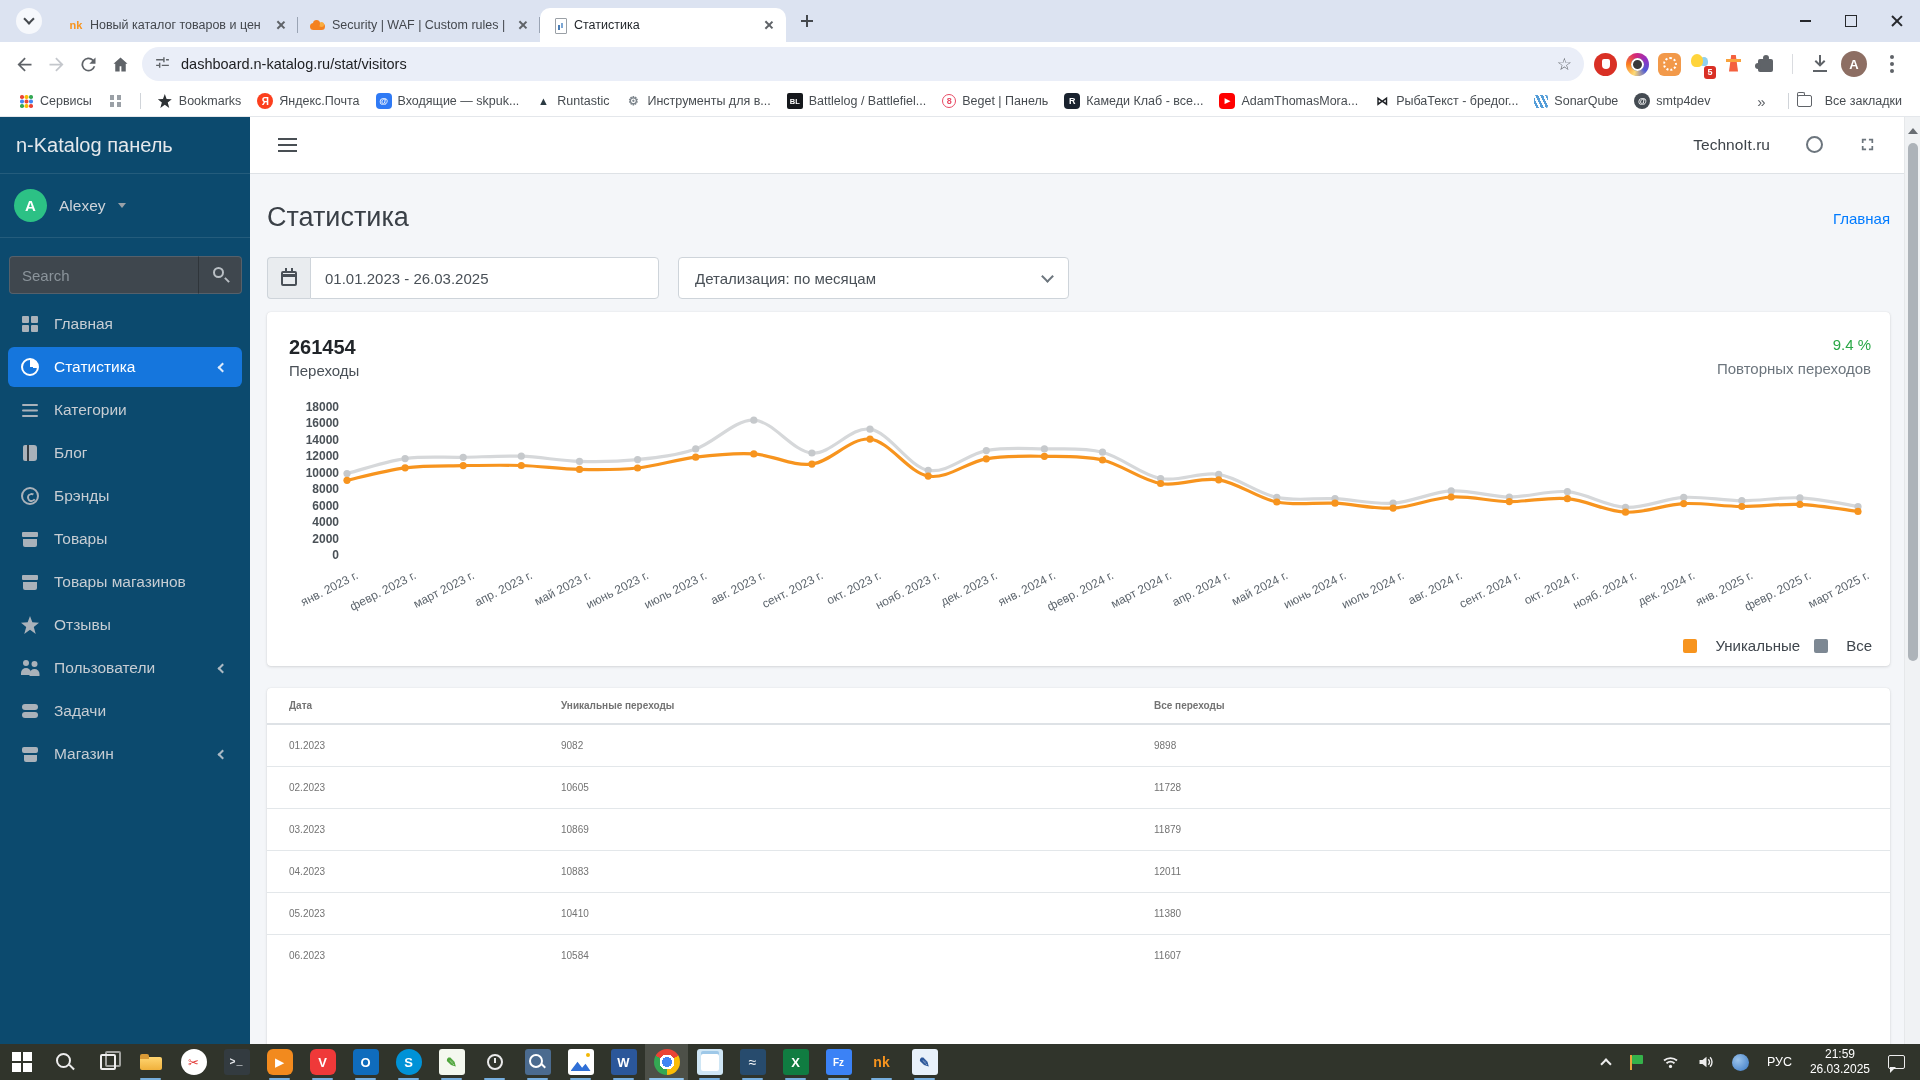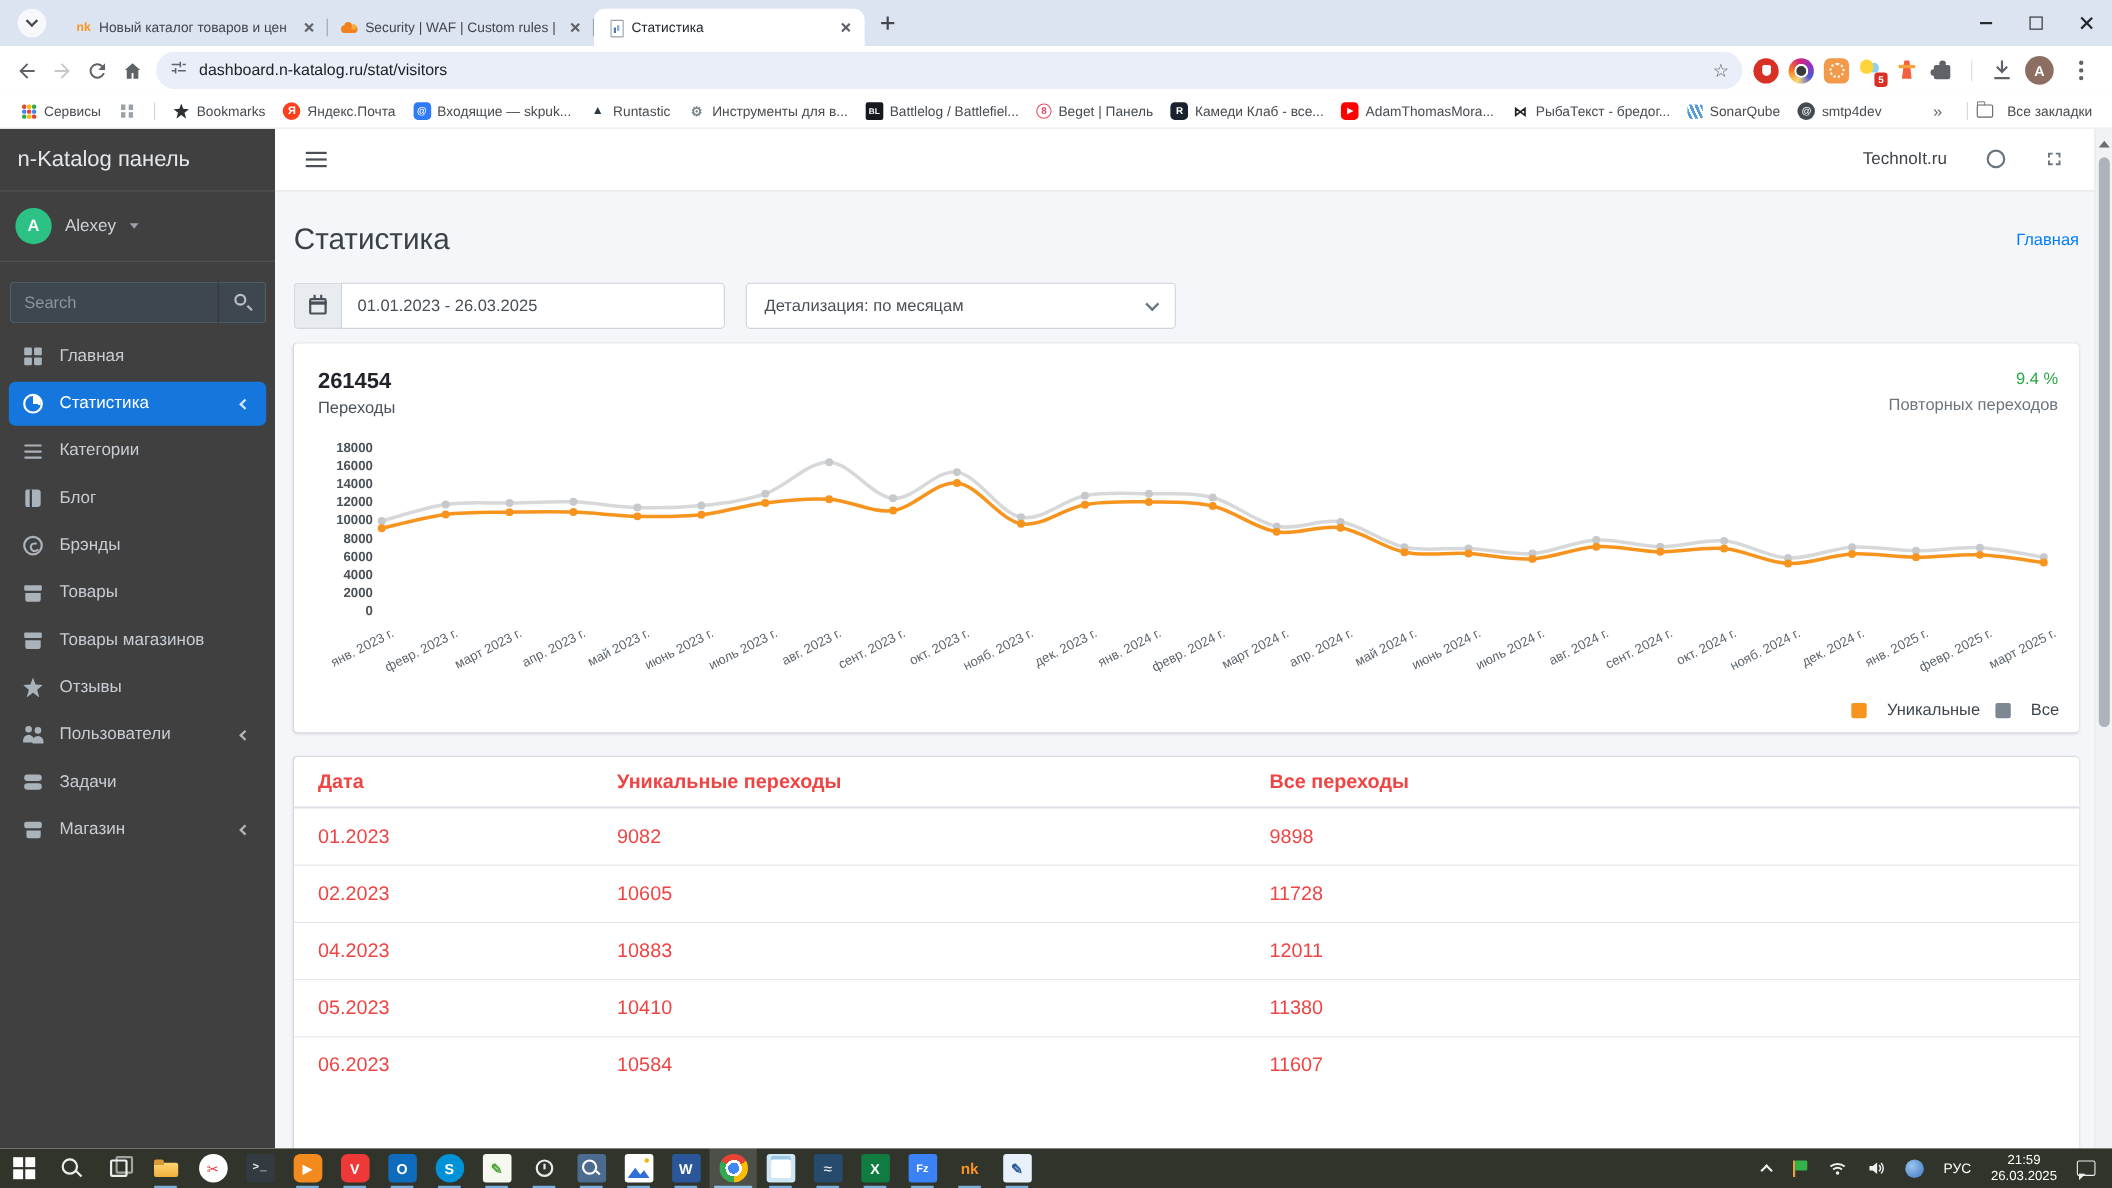--- a/index.html
+++ b/index.html
@@ -88,21 +88,21 @@
 
   
   .page{position:absolute;left:0;top:117px;width:1920px;height:927px;background:#f4f6f9;display:flex;overflow:hidden}
 
   
   .pagesb{position:absolute;right:0;top:0;width:16px;height:927px;background:#f0f2f4;border-left:1px solid #e6e8ea}
   .pagesb::before{content:"";position:absolute;left:3px;top:6px;border:5px solid transparent;border-bottom:6px solid #696e73}
   .sb-thumb{position:absolute;left:3px;top:26px;width:10px;height:518px;border-radius:5px;background:#adb3b9}
 
   
-  .sidebar{width:250px;height:100%;background:#404040;flex:none;color:#c2c7d0}
+  .sidebar{width:250px;height:100%;background:#0c4a6e;flex:none;color:#c2c7d0}
   .brand{height:57px;display:flex;align-items:center;padding-left:16px;font-size:20px;color:#e4e8ec;border-bottom:1px solid rgba(255,255,255,.1);font-weight:400}
   .userpanel{display:flex;align-items:center;gap:12px;padding:15px 14px;border-bottom:1px solid rgba(255,255,255,.1)}
   .user-avatar{width:33px;height:33px;border-radius:50%;background:#2cc185;color:#fff;display:flex;align-items:center;justify-content:center;font-size:15px;font-weight:700}
   .user-name{font-size:15.5px;color:#ced3d9}
   .caret{width:0;height:0;border:4px solid transparent;border-top:5px solid #9aa1a8;margin-top:4px}
   .sb-search{display:flex;margin:18px 8px 6px 9px;height:38px}
   .sb-search input{flex:1;background:#3f474e;border:1px solid #56606a;border-right:none;border-radius:4px 0 0 4px;color:#cfd4da;font-size:15px;padding:0 12px;outline:none;min-width:0}
   .sb-search input::placeholder{color:#8b949b}
   .sb-search button{width:44px;background:#3f474e;border:1px solid #56606a;border-left:1px solid rgba(0,0,0,.25);border-radius:0 4px 4px 0;position:relative}
   .mag{position:absolute;left:14px;top:10px;width:11px;height:11px;border:2px solid #b9bfc4;border-radius:50%}
@@ -161,21 +161,21 @@
   .stat-pct{position:absolute;right:19px;top:24px;font-size:15px;color:#28a745}
   .stat-pct-label{position:absolute;right:19px;top:48px;font-size:15px;color:#6c757d}
   .chart-card svg.chart{position:absolute;inset:0;width:100%;height:100%}
   .ytick{font-family:"Liberation Sans",sans-serif;font-size:12px;font-weight:600;fill:#4a5157}
   .xtick{font-family:"Liberation Sans",sans-serif;font-size:12px;fill:#5d656d}
   .legend{position:absolute;right:18px;bottom:12px;display:flex;align-items:center;gap:14px;font-size:15px;color:#3f464d}
   .legend .lg-item{display:flex;align-items:center;gap:18px}
   .lg-sq{width:14px;height:14px;border-radius:2px;display:inline-block}
 
   .table-card{margin-top:22px;height:380px;overflow:hidden}
-  table.stats{width:100%;border-collapse:collapse;font-size:18px;color:#ef4444}
+  table.stats{width:100%;border-collapse:collapse;font-size:10px;color:#737373}
   table.stats th{text-align:left;font-weight:700;padding:12px;border-bottom:2px solid #dee2e6}
   table.stats th:first-child,table.stats td:first-child{padding-left:22px;width:282px}
   table.stats th:nth-child(2),table.stats td:nth-child(2){width:593px}
   table.stats td{padding:15px 12px;border-top:1px solid #e3e7ea}
   table.stats tr:first-child td{border-top:none}
 
   
   .taskbar{position:absolute;left:0;bottom:0;width:1920px;height:36px;background:#30342b;display:flex;align-items:stretch;color:#eee}
   .tb{width:43px;position:relative;display:flex;align-items:center;justify-content:center;flex:none}
   .tb.active{background:rgba(255,255,255,.14)}
@@ -656,20 +656,25 @@
                   <td>9082</td>
                   <td>9898</td>
                 </tr>
 
                 <tr>
                   <td>02.2023</td>
                   <td>10605</td>
                   <td>11728</td>
                 </tr>
 
+                <tr>
+                  <td>03.2023</td>
+                  <td>10869</td>
+                  <td>11879</td>
+                </tr>
 
                 <tr>
                   <td>04.2023</td>
                   <td>10883</td>
                   <td>12011</td>
                 </tr>
 
                 <tr>
                   <td>05.2023</td>
                   <td>10410</td>

